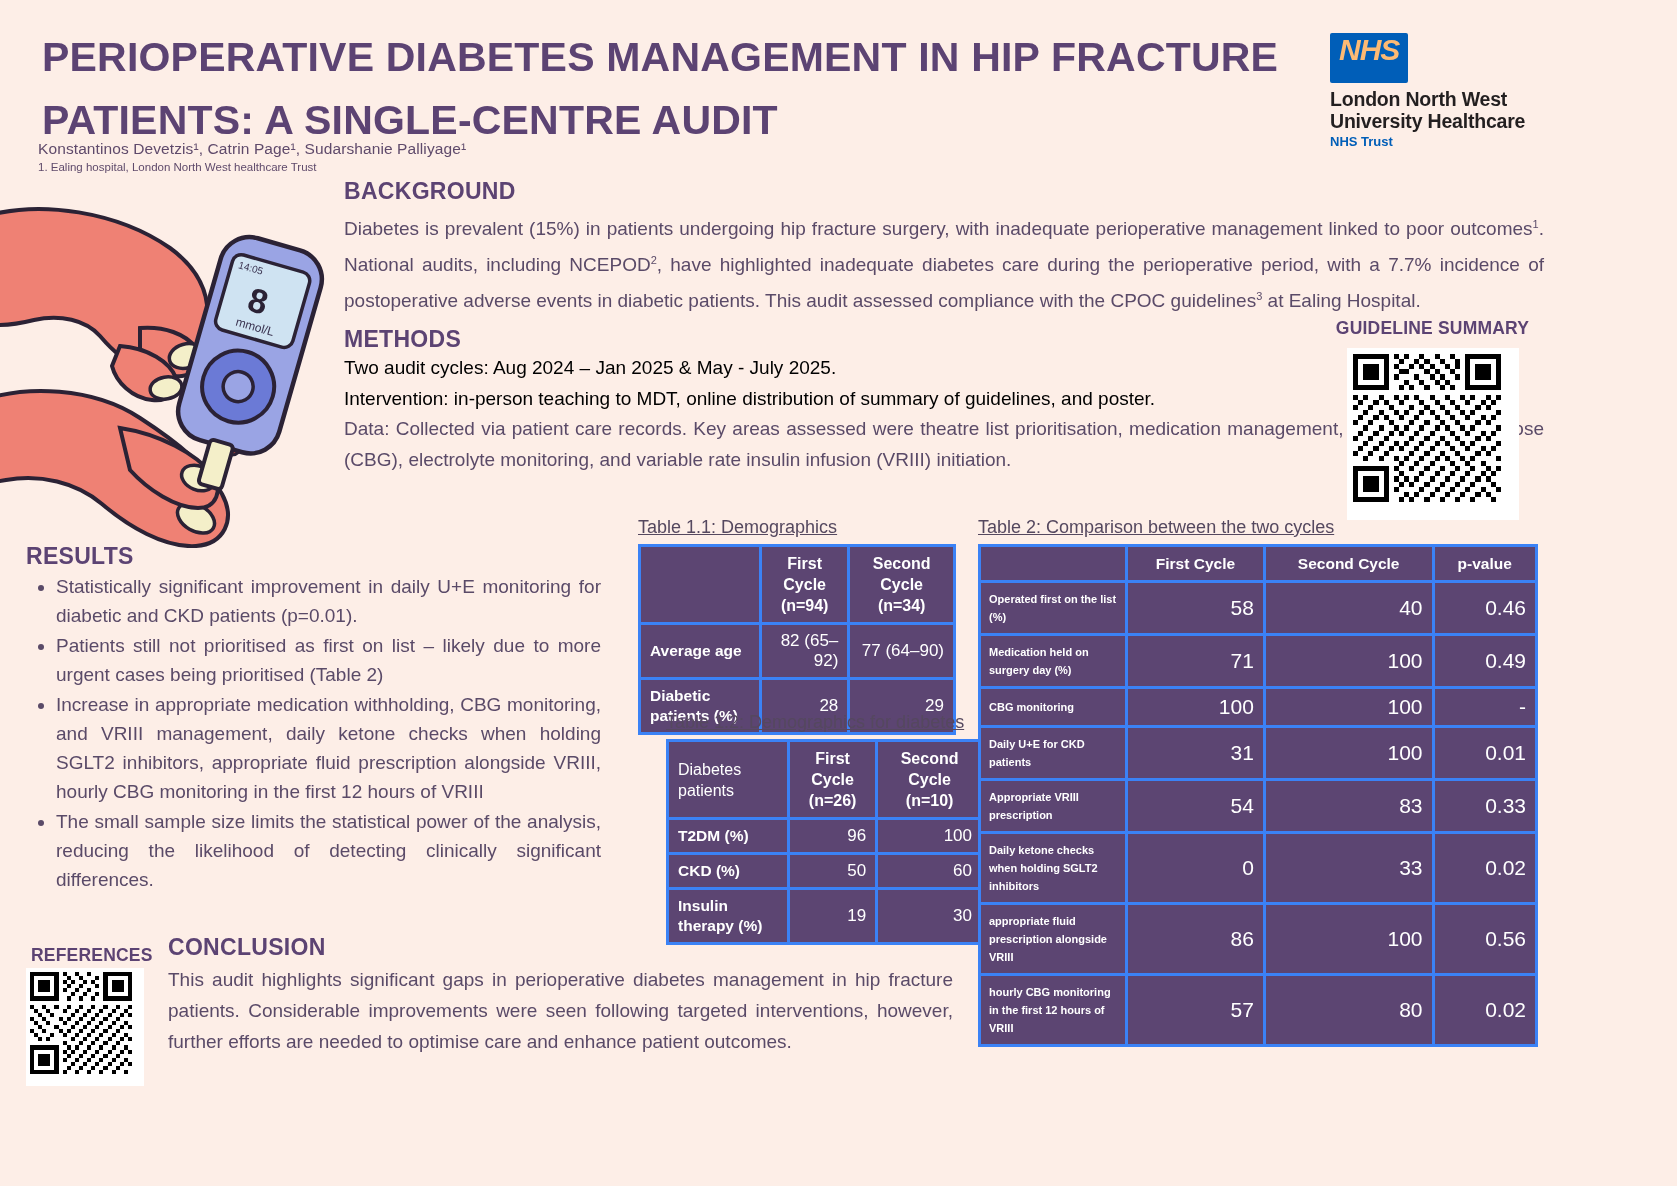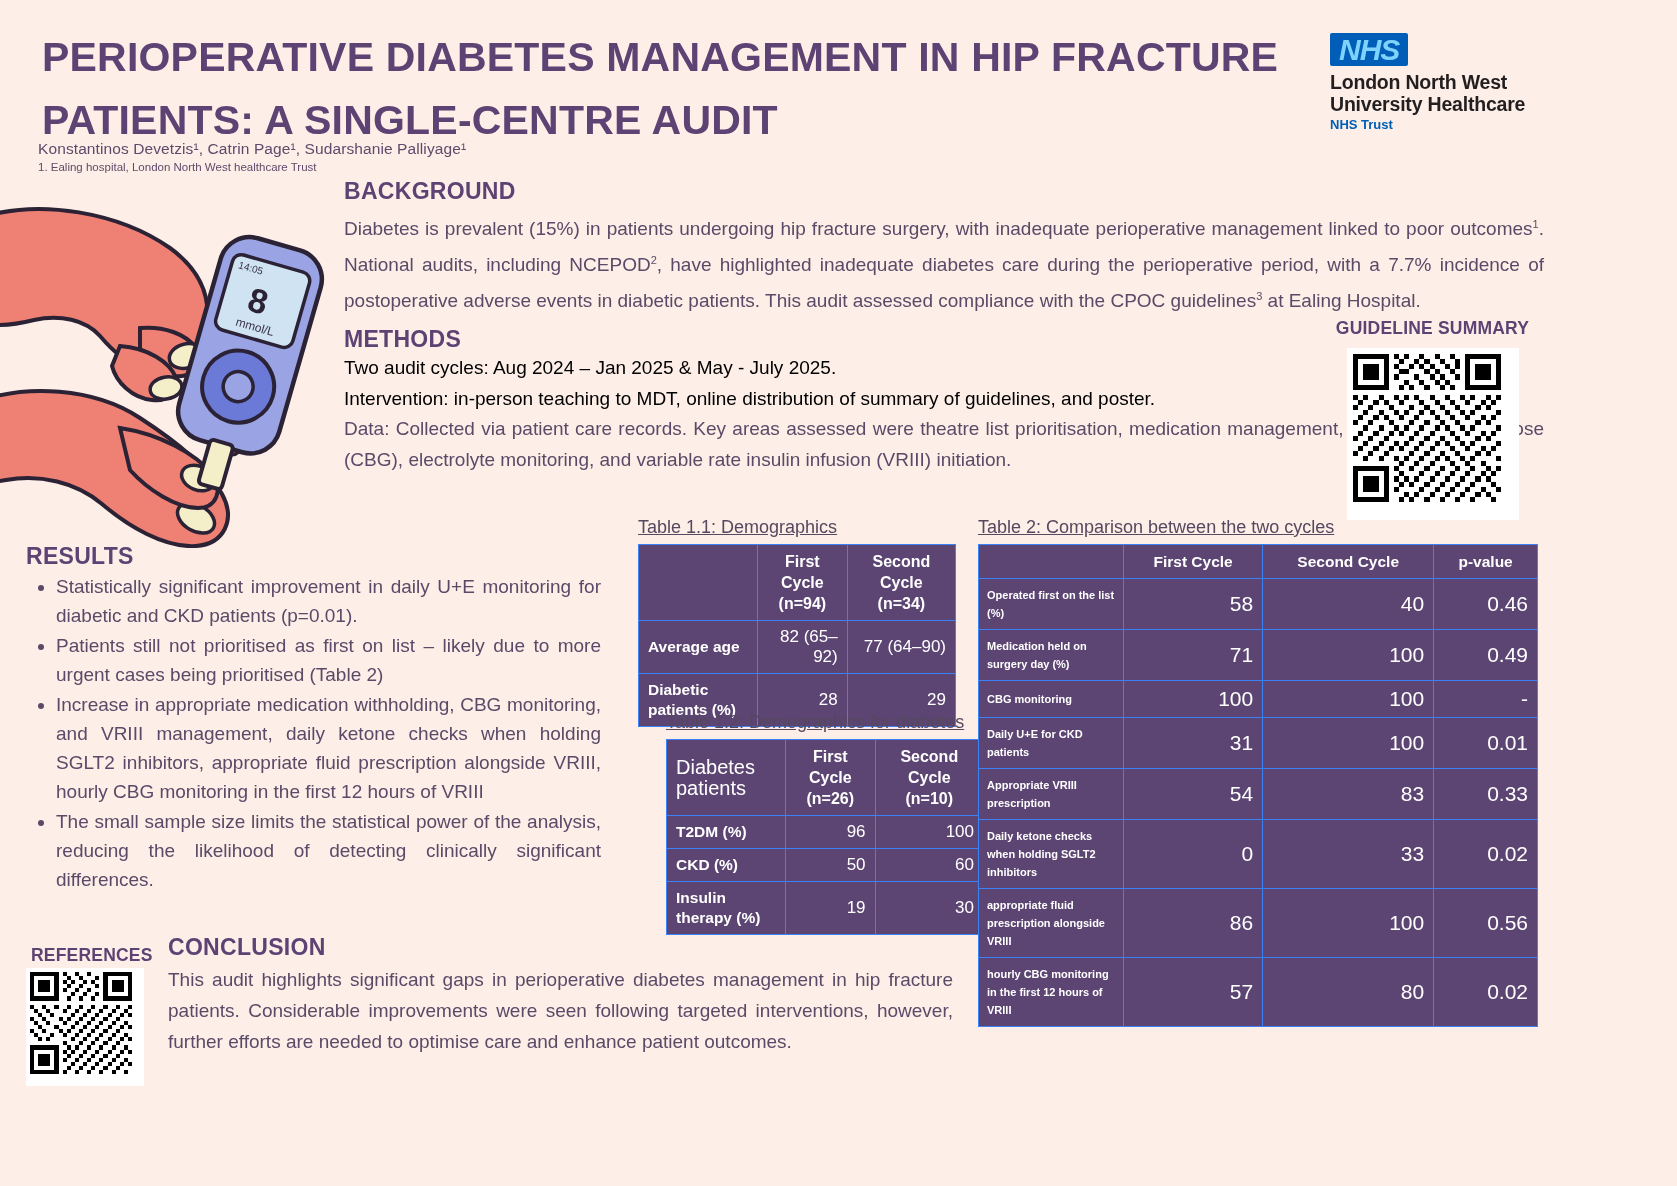--- a/index.html
+++ b/index.html
@@ -24,22 +24,22 @@
     font-size:15.5px;color:#5f4a6b;letter-spacing:.1px;
   }
   .affil{
     position:absolute;left:38px;top:161px;width:720px;
     font-size:11.5px;color:#5f4a6b;
   }
 
   
   .nhs{position:absolute;left:1330px;top:33px;width:225px;}
   .nhs-box{
-    background:#005eb8;color:#7dd3fc;display:inline-block;
-    padding:2px 9px 1px 9px;border-radius:2px;
+    background:#005eb8;color:#fdba74;display:inline-block;
+    padding:2px 9px 18px 9px;border-radius:2px;
     font-size:30px;font-weight:bold;font-style:italic;
     letter-spacing:-1px;line-height:1;
     font-family:"Liberation Sans", sans-serif;
   }
   .nhs-trustname{
     margin-top:5px;color:#231f20;font-size:19.5px;font-weight:bold;
     line-height:22px;letter-spacing:-.2px;
   }
   .nhs-sub{color:#005eb8;font-size:13px;font-weight:bold;margin-top:2px;}
 
@@ -78,34 +78,34 @@
     position:absolute;left:31px;top:945px;font-size:17.5px;font-weight:bold;
     color:#5c4373;letter-spacing:.2px;
   }
   #conclusion-block{position:absolute;left:168px;top:934px;width:785px;}
   #conclusion-block .body-t{margin-top:3px;line-height:31px;}
 
   
   .tbl-cap{font-size:18px;color:#55485f;margin-bottom:6px;text-decoration:underline;}
   table{border-collapse:collapse;background:#5c4572;}
   table td,table th{
-    border:1px solid #3b82f6;color:#ffffff;
+    border:3px solid #3b82f6;color:#ffffff;
     font-size:16px;font-weight:normal;padding:6px 9px;
   }
   .rowhead{font-weight:bold;text-align:left;line-height:20px;}
   .colhead{font-weight:bold;text-align:center;line-height:21px;}
   .val{text-align:right;font-size:17px;}
 
   #table11{position:absolute;left:638px;top:517px;}
   #table11 table{width:318px;}
   #table11 .rowhead{width:100px;font-size:15.5px;}
   #table12{position:absolute;left:666px;top:712px;}
   #table12 table{width:318px;}
   #table12 .rowhead{width:100px;font-size:15.5px;}
-  #table12 .softhead{font-weight:normal;text-align:left;line-height:21px;font-size:20px;}
+  #table12 .softhead{font-weight:normal;text-align:left;line-height:21px;font-size:16px;}
 
   #table2{position:absolute;left:978px;top:517px;}
   #table2 table{width:560px;}
   #table2 .rowhead{width:128px;font-size:11px;line-height:18px;padding:7px 8px;}
   #table2 .val{font-size:21px;}
   #table2 .colhead{font-size:15.5px;}
 </style>
 </head>
 <body>
 

